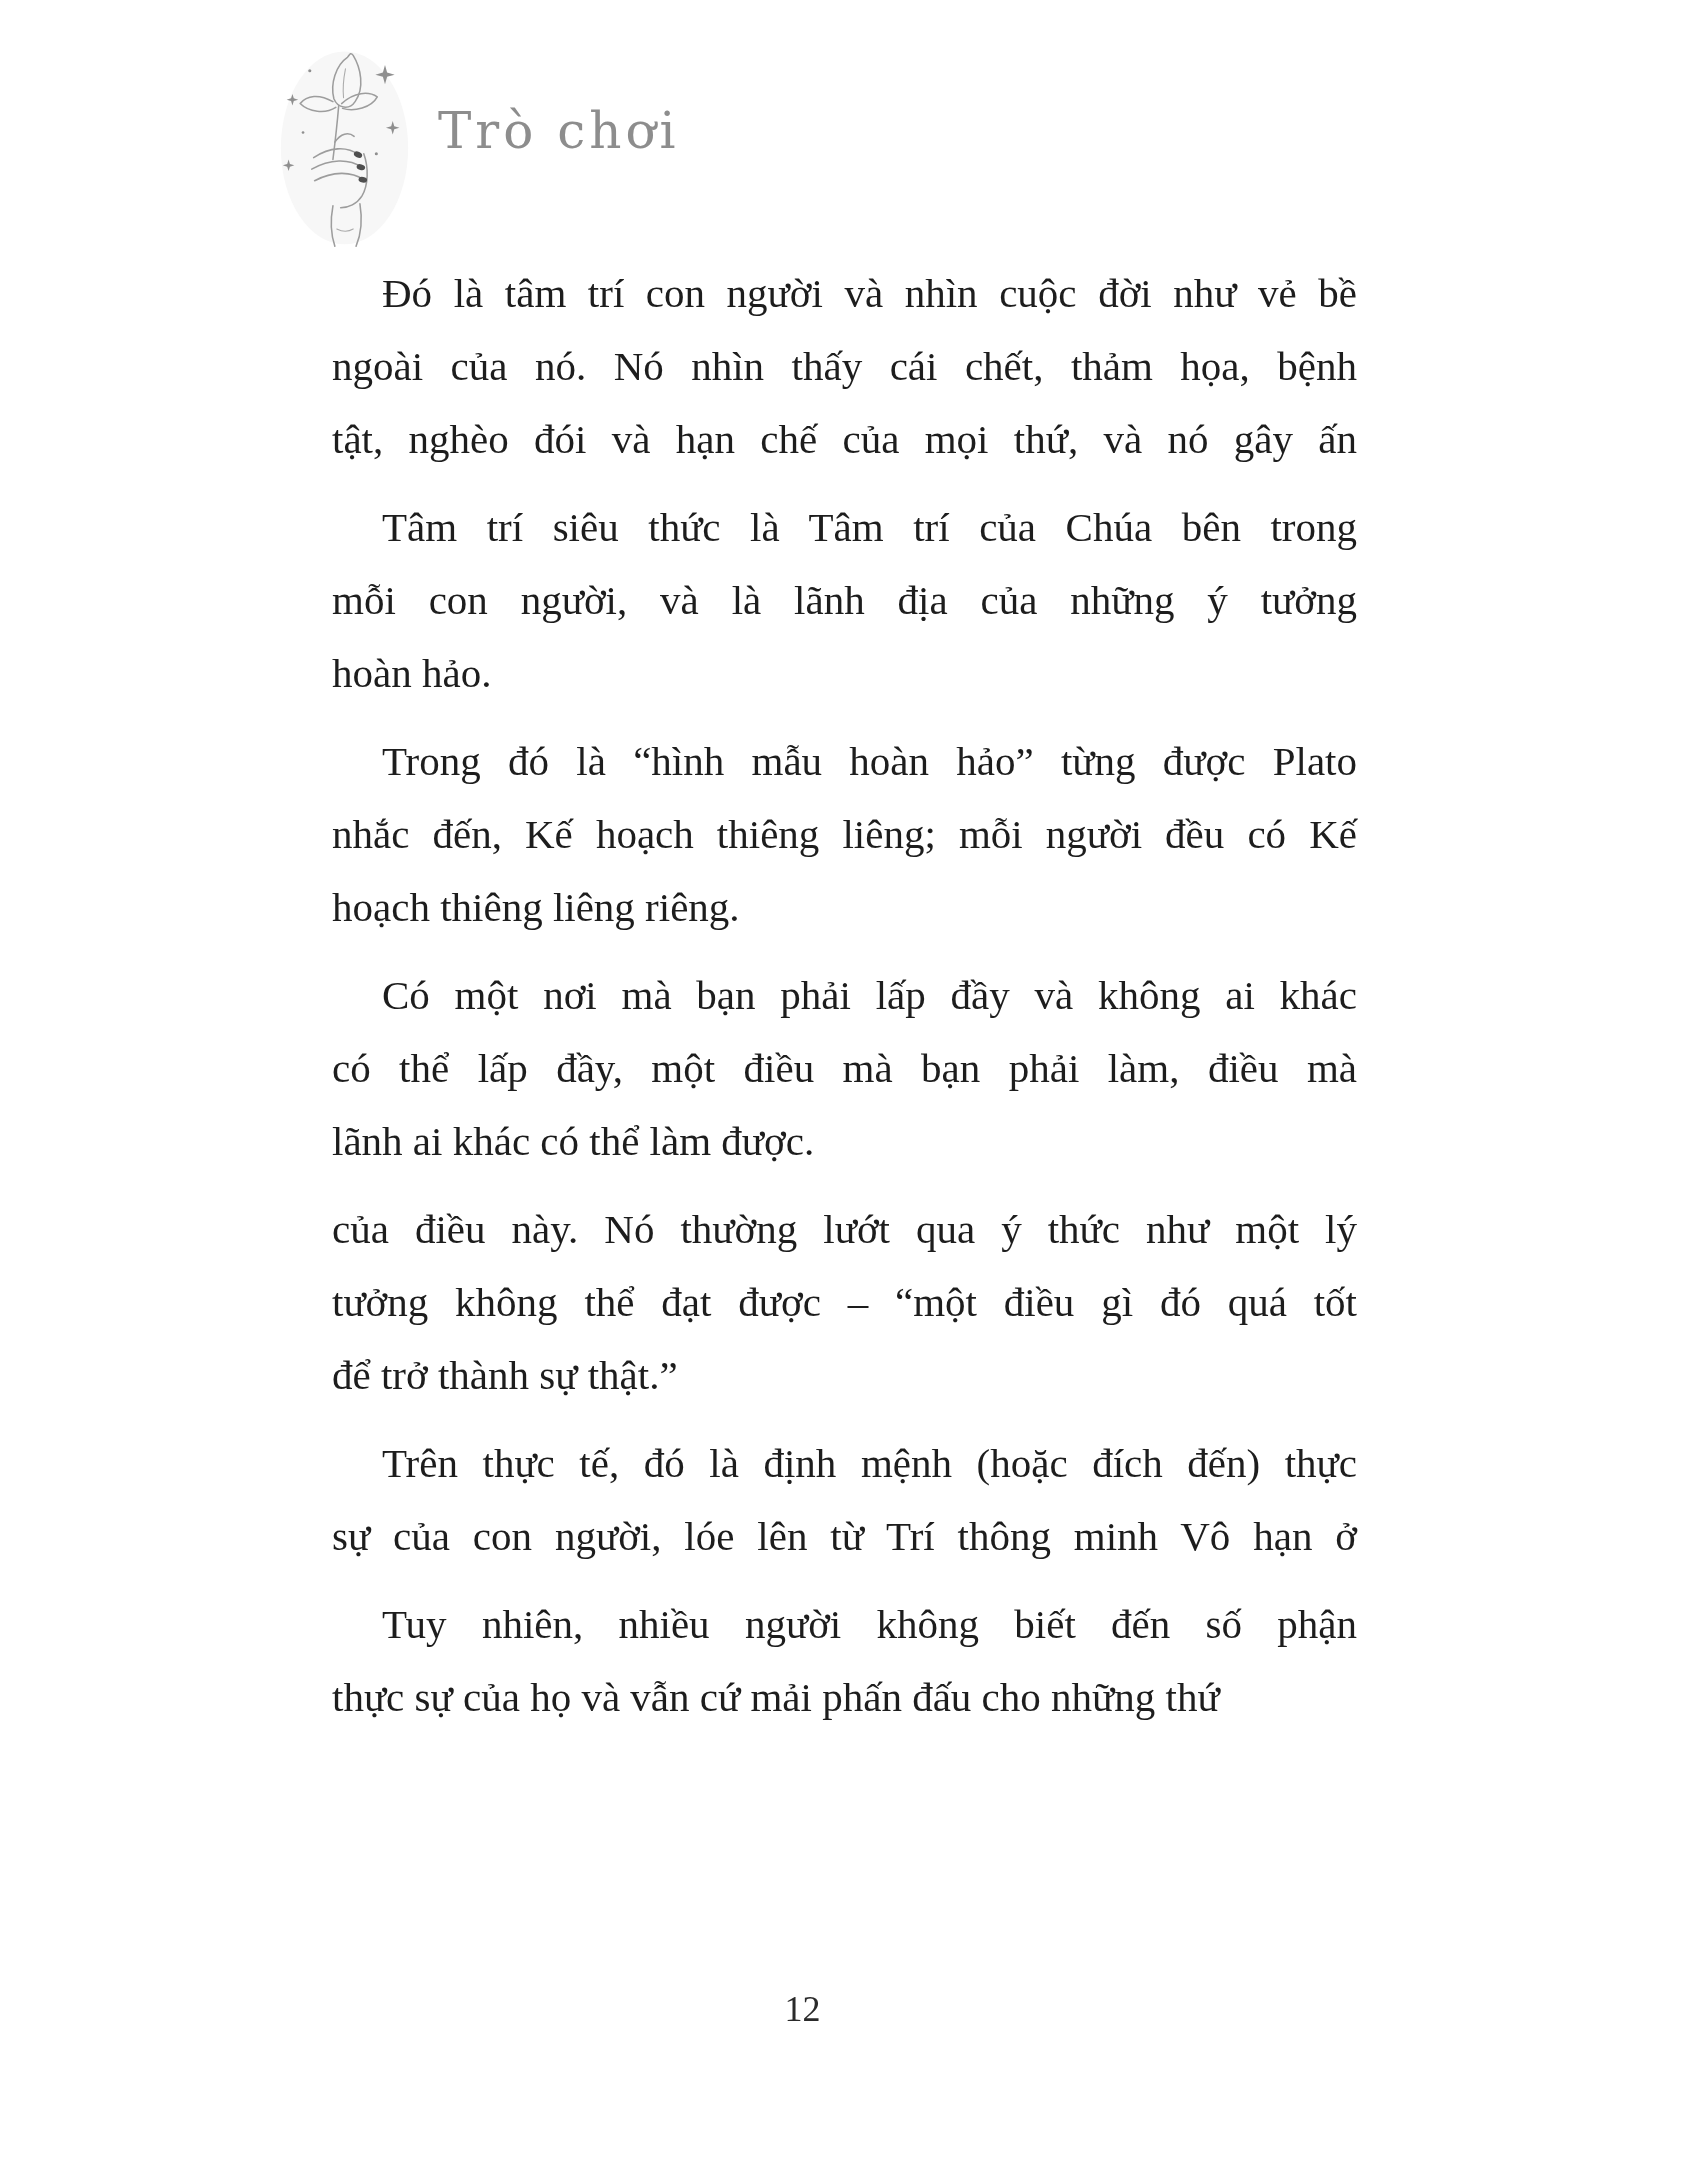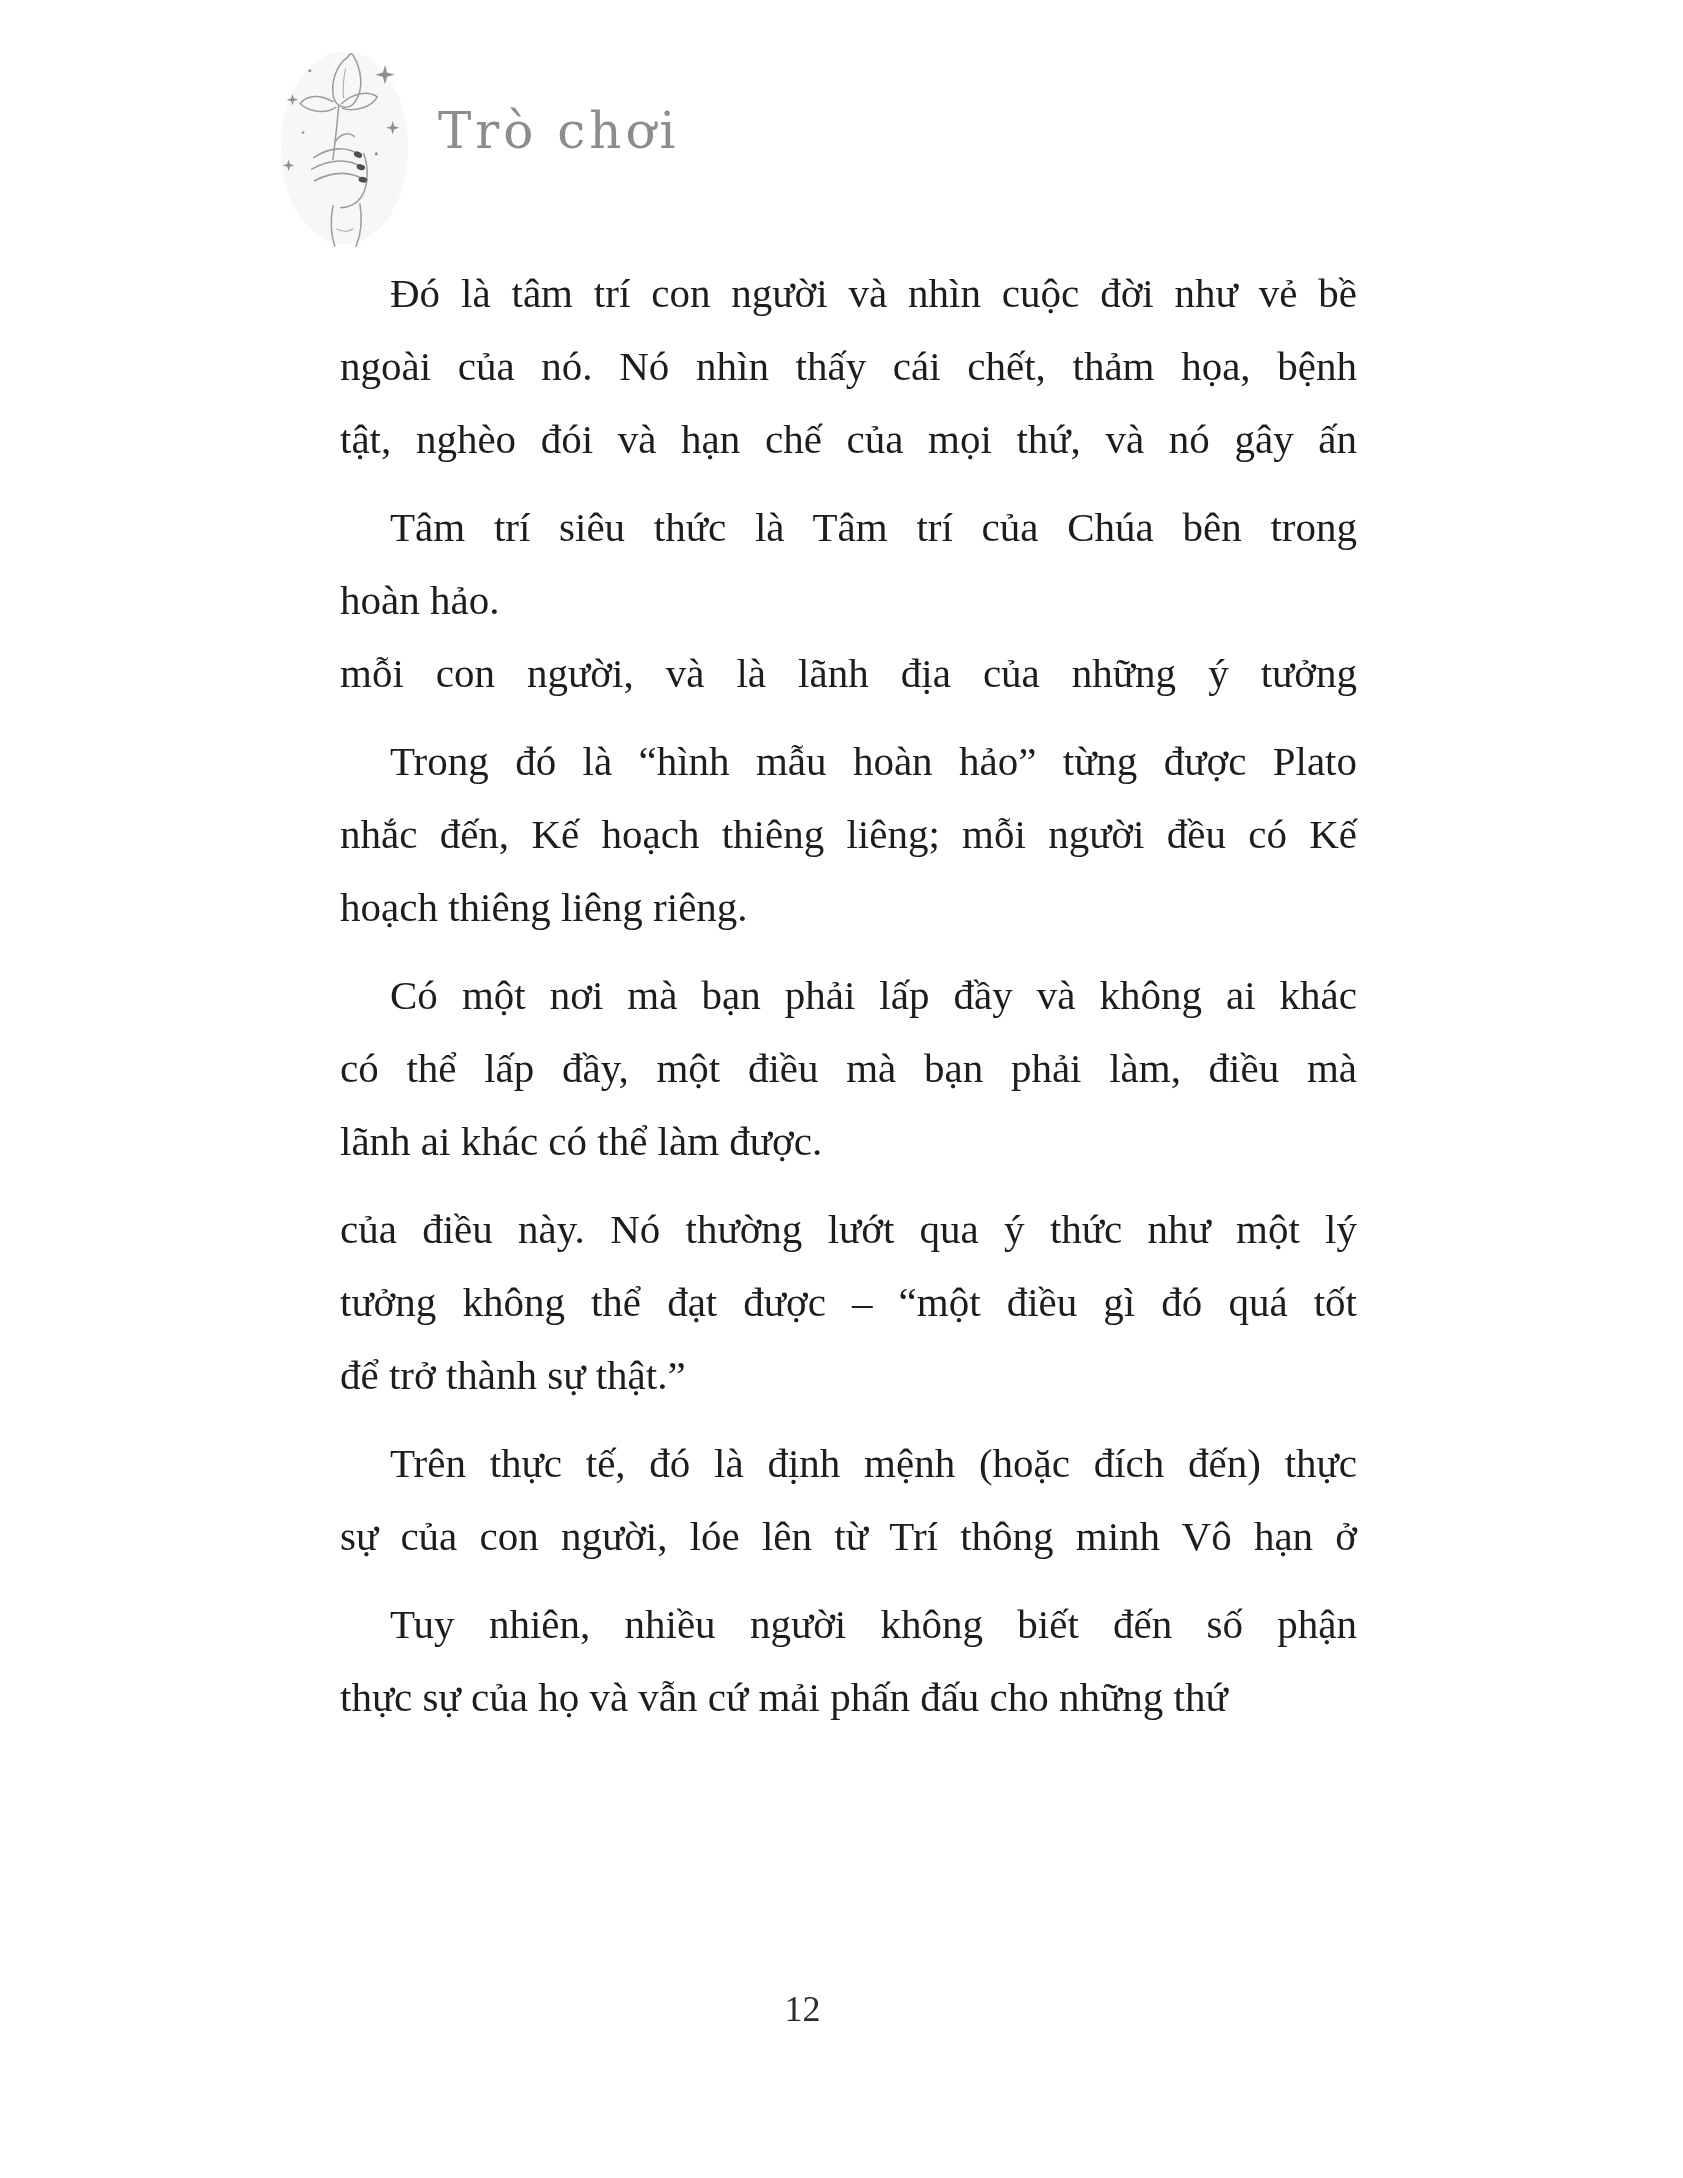--- a/index.html
+++ b/index.html
@@ -30,21 +30,21 @@
 
   
   .body-text {
     position: absolute;
     left: 332px;
     top: 257px;
     width: 1025px;
     font-size: 41px;
     line-height: 73px;
   }
-  .para { margin: 0 0 15px 8px; }
+  .para { margin: 0 0 15px 0; }
   .para:last-child { margin-bottom: 0; }
   .line {
     text-align: justify;
     text-align-last: justify;
     white-space: normal;
     height: 73px;
   }
   .line.first { padding-left: 50px; }
   .line.last { text-align-last: left; }
 
@@ -109,22 +109,22 @@
   </div>
 
   <div class="body-text">
       <div class="para">
         <div class="line first">Đó là tâm trí con người và nhìn cuộc đời như vẻ bề</div>
         <div class="line">ngoài của nó. Nó nhìn thấy cái chết, thảm họa, bệnh</div>
         <div class="line">tật, nghèo đói và hạn chế của mọi thứ, và nó gây ấn</div>
       </div>
       <div class="para">
         <div class="line first">Tâm trí siêu thức là Tâm trí của Chúa bên trong</div>
+        <div class="line">mỗi con người, và là lãnh địa của những ý tưởng</div>
         <div class="line last">hoàn hảo.</div>
-        <div class="line">mỗi con người, và là lãnh địa của những ý tưởng</div>
       </div>
       <div class="para">
         <div class="line first">Trong đó là “hình mẫu hoàn hảo” từng được Plato</div>
         <div class="line">nhắc đến, Kế hoạch thiêng liêng; mỗi người đều có Kế</div>
         <div class="line last">hoạch thiêng liêng riêng.</div>
       </div>
       <div class="para">
         <div class="line first">Có một nơi mà bạn phải lấp đầy và không ai khác</div>
         <div class="line">có thể lấp đầy, một điều mà bạn phải làm, điều mà</div>
         <div class="line last">lãnh ai khác có thể làm được.</div>

